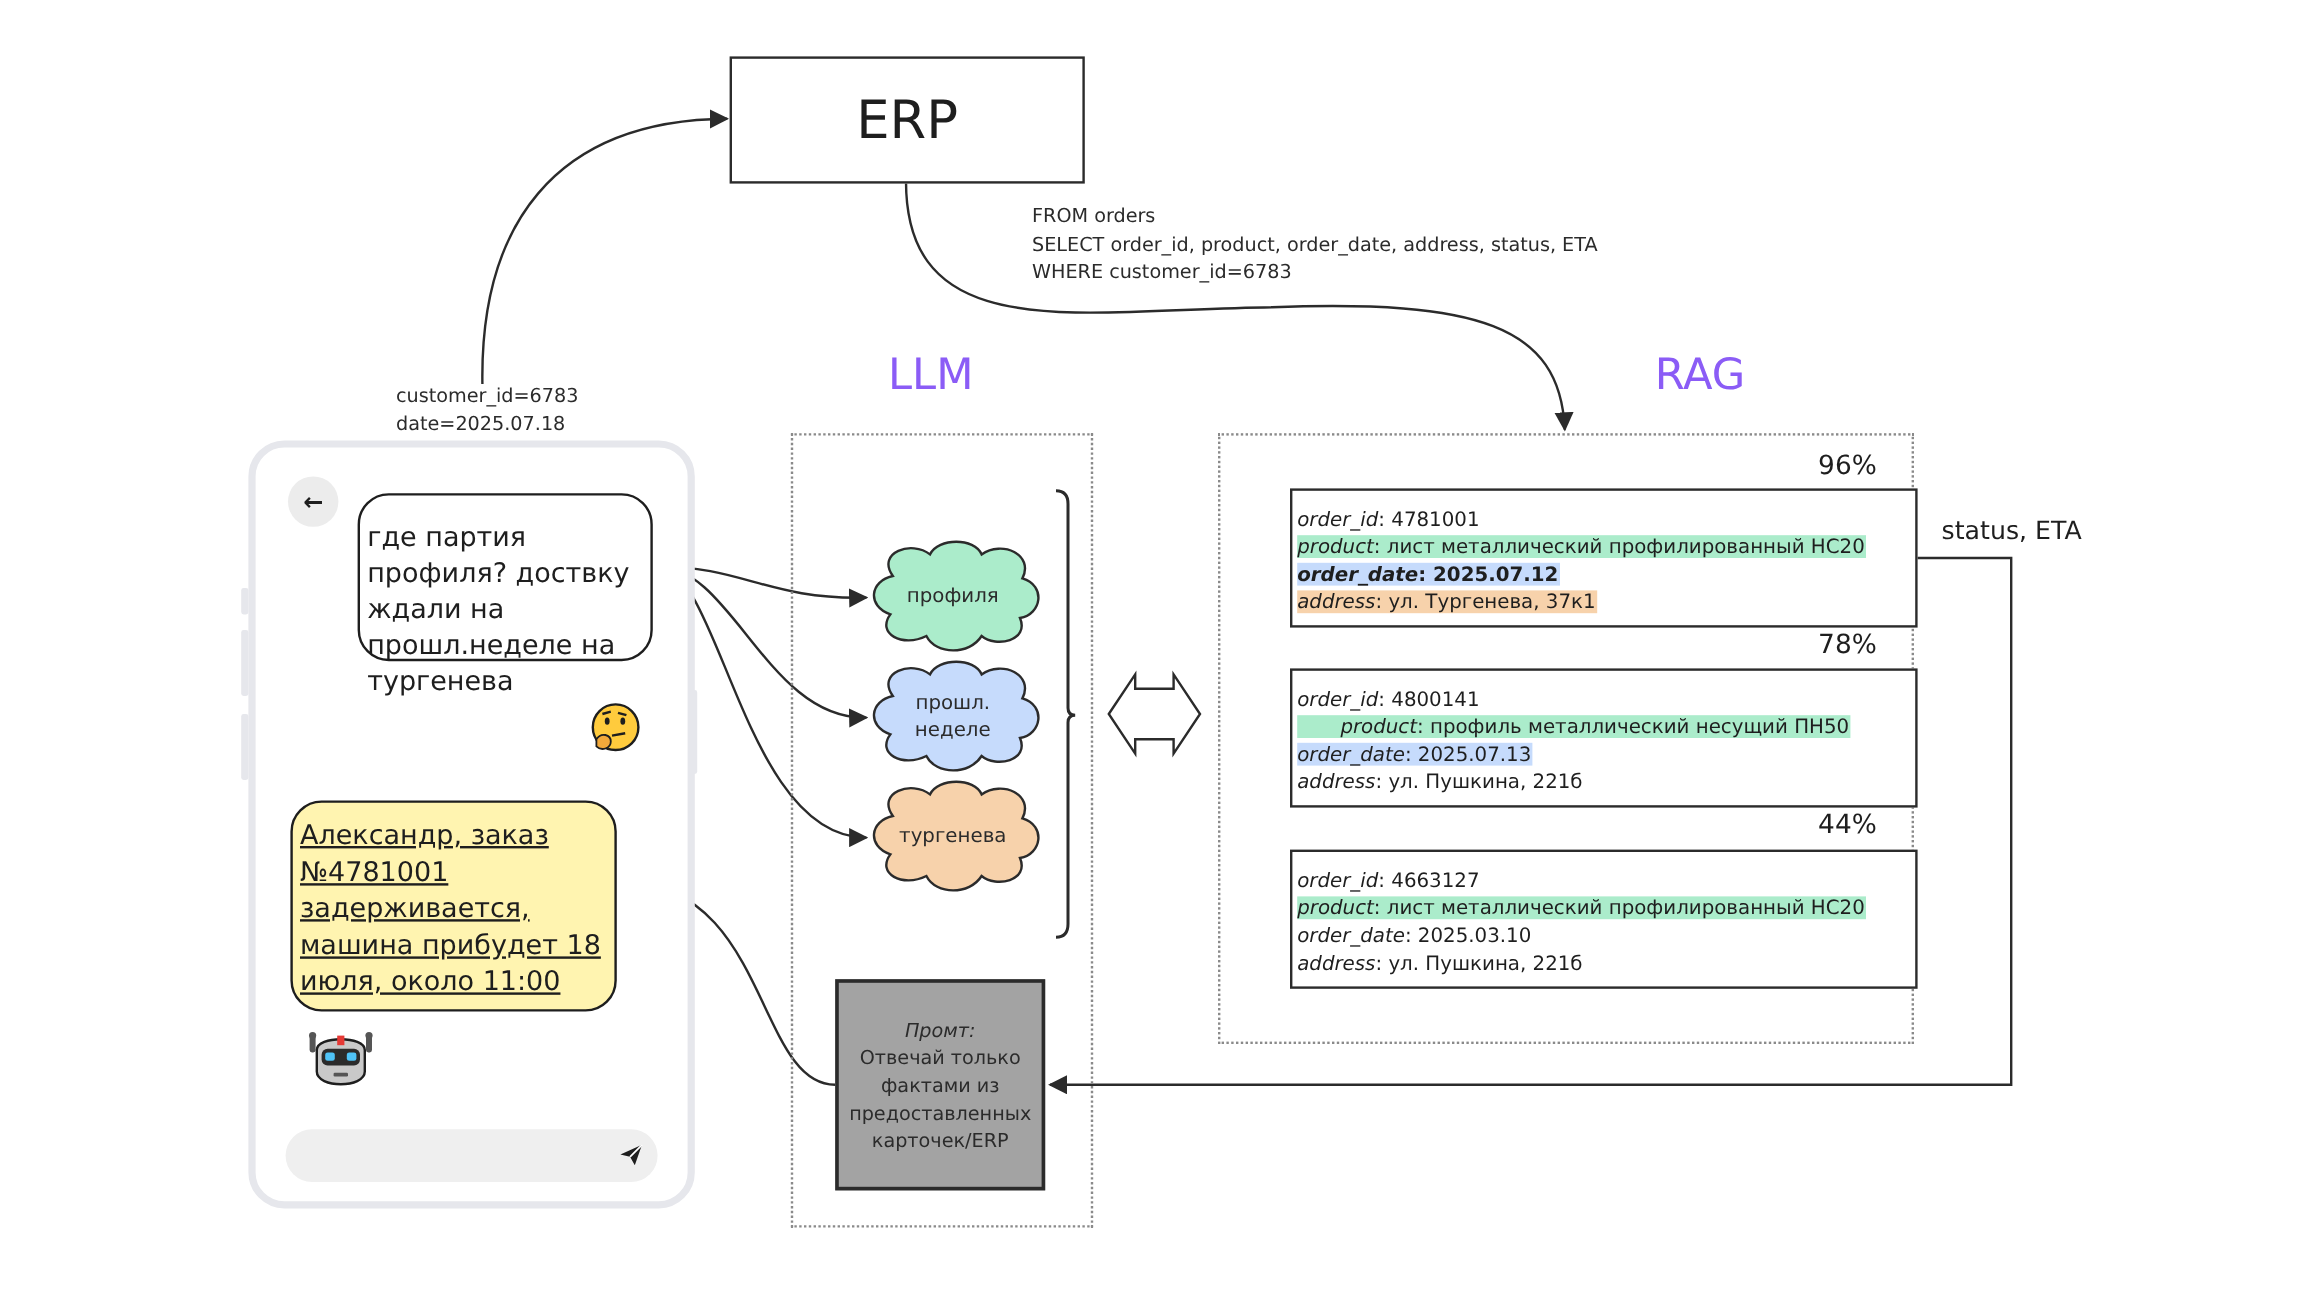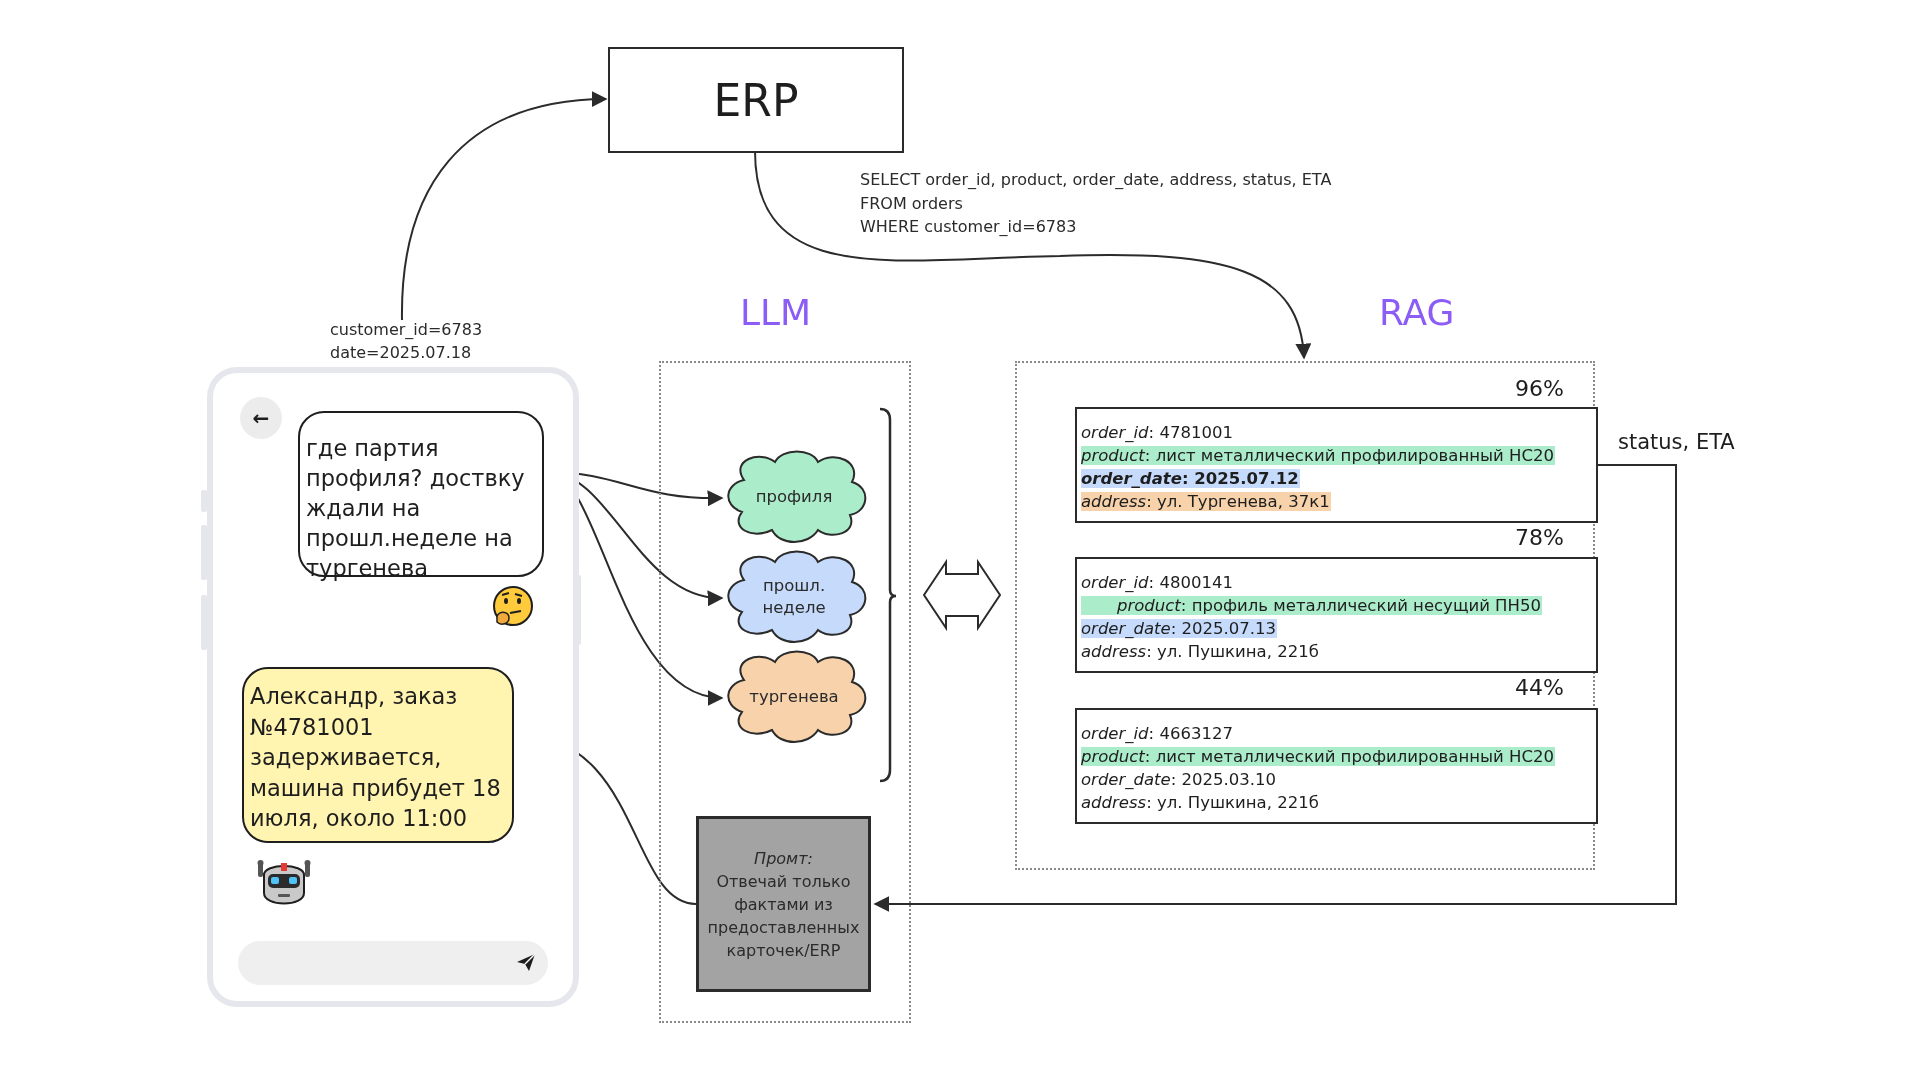--- a/index.html
+++ b/index.html
@@ -9,26 +9,26 @@
   svg.wires { position: absolute; left: 0; top: 0; width: 1920px; height: 1080px; pointer-events: none; }
   .erp-box { left: 608px; top: 47px; width: 292px; height: 102px; border: 2px solid #2b2b2b;
              display: flex; align-items: center; justify-content: center; font-size: 44px; background: #fff; }
   .sql { left: 860px; top: 168px; font-size: 16px; line-height: 23.5px; color: #2b2b2b; white-space: pre; }
   .cust { left: 330px; top: 318px; font-size: 16px; line-height: 23px; color: #2b2b2b; white-space: pre; }
   .phone { left: 207px; top: 367px; width: 360px; height: 628px; border: 6px solid #e6e7ec;
            border-radius: 30px; background: #fff; }
   .side-btn { background: #e6e7ec; width: 6px; border-radius: 2px; }
   .back-btn { left: 240px; top: 397px; width: 42px; height: 42px; border-radius: 50%;
               background: #ececec; display: flex; align-items: center; justify-content: center; font-size: 20px; font-weight: bold; }
-  .bubble-user { left: 298px; top: 411px; width: 246px; height: 166px; border: 2px solid #1e1e1e;
+  .bubble-user { left: 298px; top: 411px; width: 246px; height: 140px; border: 2px solid #1e1e1e;
                  border-radius: 26px; background: #fff; font-size: 22.5px; line-height: 30px; padding: 20px 0 0 6px;
                  box-sizing: border-box; }
   .bubble-bot { left: 242px; top: 667px; width: 272px; height: 176px; border: 2px solid #1e1e1e;
                 border-radius: 26px; background: #fff4b0; font-size: 22.5px; line-height: 30.5px; padding: 12px 0 0 6px;
-                box-sizing: border-box; }
+                box-sizing: border-box; text-decoration: underline; }
   .emoji-think { left: 491px; top: 584px; width: 44px; height: 44px; }
   .emoji-robot { left: 256px; top: 855px; width: 56px; height: 56px; }
   .input-bar { left: 238px; top: 941px; width: 310px; height: 44px; border-radius: 22px; background: #efefef; }
   .send-icon { left: 515px; top: 951px; width: 22px; height: 22px; }
   .title { font-size: 36px; color: #8b5cf6; }
   .dotted { border: 2px dotted #8a8a8a; }
   .llm-box { left: 659px; top: 361px; width: 248px; height: 658px; }
   .rag-box { left: 1015px; top: 361px; width: 576px; height: 505px; }
   .cloud-label { position: absolute; font-size: 16.5px; text-align: center; line-height: 22px; color: #2b2b2b; }
   .prompt-box { left: 696px; top: 816px; width: 175px; height: 176px; border: 3px solid #2b2b2b; background: #a3a3a3;
@@ -72,21 +72,21 @@
   <g>
     <path id="cloud0" fill="#abeccb" stroke="#2b2b2b" stroke-width="2" d="M744,480 C730,460 760,450 775,462 C782,448 812,448 818,462 C835,450 862,462 852,482 C872,488 868,512 850,515 C858,534 830,540 818,530 C808,546 780,546 772,530 C752,540 730,528 742,512 C722,505 725,484 744,480 Z"></path>
     <path fill="#c6dbfc" stroke="#2b2b2b" stroke-width="2" transform="translate(0,100)" d="M744,480 C730,460 760,450 775,462 C782,448 812,448 818,462 C835,450 862,462 852,482 C872,488 868,512 850,515 C858,534 830,540 818,530 C808,546 780,546 772,530 C752,540 730,528 742,512 C722,505 725,484 744,480 Z"></path>
     <path fill="#f7d2ab" stroke="#2b2b2b" stroke-width="2" transform="translate(0,200)" d="M744,480 C730,460 760,450 775,462 C782,448 812,448 818,462 C835,450 862,462 852,482 C872,488 868,512 850,515 C858,534 830,540 818,530 C808,546 780,546 772,530 C752,540 730,528 742,512 C722,505 725,484 744,480 Z"></path>
   </g>
 </svg>
 
 <div class="abs erp-box">
   <span>ERP</span>
 </div>
-<div class="abs sql"><div>SELECT order_id, product, order_date, address, status, ETA</div><div>FROM orders</div><div>WHERE customer_id=6783</div></div>
+<div class="abs sql"><div>FROM orders</div><div>SELECT order_id, product, order_date, address, status, ETA</div><div>WHERE customer_id=6783</div></div>
 
 <div class="abs cust"><div>customer_id=6783</div><div>date=2025.07.18</div></div>
 
 <div class="abs phone"></div>
 <div class="abs side-btn" style="left:201px;top:490px;height:22px"></div>
 <div class="abs side-btn" style="left:201px;top:525px;height:55px"></div>
 <div class="abs side-btn" style="left:201px;top:595px;height:55px"></div>
 <div class="abs side-btn" style="left:575px;top:575px;height:70px"></div>
 
 <div class="abs back-btn">

